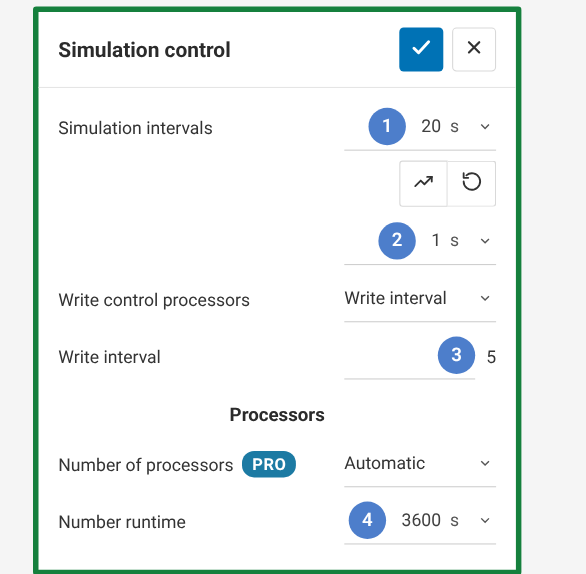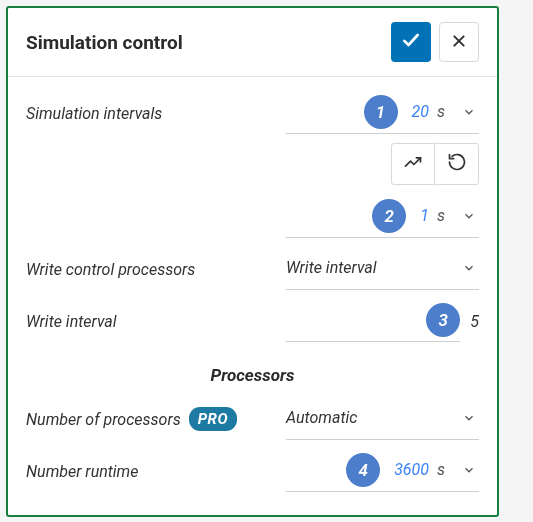--- a/index.html
+++ b/index.html
@@ -5,23 +5,24 @@
   * { box-sizing: border-box; margin: 0; padding: 0; }
   body {
     font-family: -apple-system, BlinkMacSystemFont, "Segoe UI", Roboto, "Helvetica Neue", Arial, sans-serif;
     background: #f5f5f5;
     padding: 6px;
     width: 533px;
     color: #333;
   }
   .panel {
     background: #fff;
-    border: 2px solid #15803d;
+    border: 5px solid #15803d;
     border-radius: 3px;
-    width: 493px;
+    width: 444px;
+    margin-left: 24px;
   }
   .panel-header {
     display: flex;
     align-items: center;
     justify-content: space-between;
     padding: 14px 18px 14px 18px;
     border-bottom: 1px solid #e5e5e5;
   }
   .panel-title {
     font-size: 19px;
@@ -39,21 +40,21 @@
   .btn-primary {
     background: #0072b5;
     color: #fff;
     border: none;
   }
   .btn-secondary {
     background: #fff;
     color: #333;
     border: 1px solid #d9d9d9;
   }
-  .panel-body { padding: 10px 18px 18px 18px; font-style: italic; }
+  .panel-body { padding: 10px 18px 18px 18px; }
   .row {
     display: flex;
     align-items: center;
     min-height: 52px;
   }
   .row-label {
     flex: 0 0 260px;
     font-size: 16px;
     color: #333;
     display: flex;
@@ -78,21 +79,21 @@
     background: #4d7ecb;
     color: #fff;
     font-weight: 600;
     display: inline-flex; align-items: center; justify-content: center;
     font-size: 17px;
     margin-right: 14px;
     flex-shrink: 0;
   }
   .value-text {
     font-size: 16px;
-    color: #3b82f6;
+    color: #404040;
     margin-right: 8px;
   }
   .unit-text {
     font-size: 16px;
     color: #555;
     margin-right: 8px;
     min-width: 14px;
   }
   .chevron {
     width: 20px;

